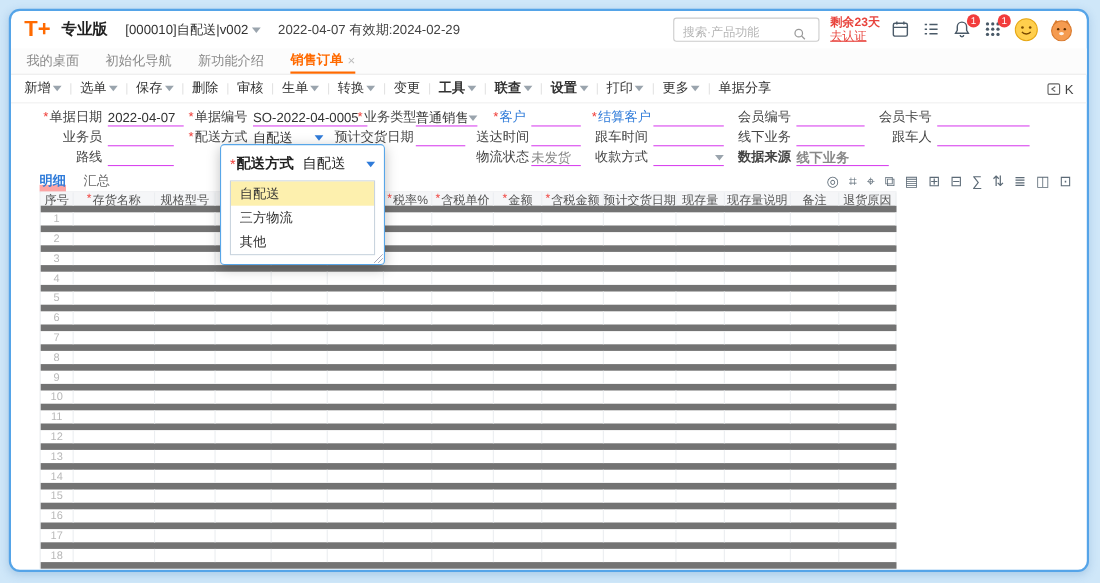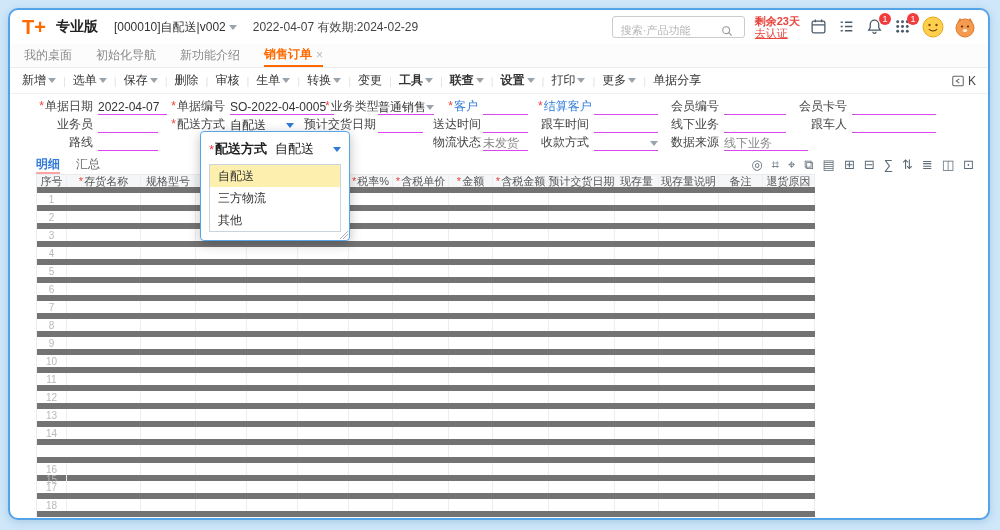--- a/index.html
+++ b/index.html
@@ -49,21 +49,21 @@
   .fl{font-size:12px;color:#444;text-align:right;flex:none;padding-right:5px;box-sizing:border-box;white-space:nowrap;}
   .fl.link{color:#2f7bd9;cursor:pointer;}
   .req{color:#f0413c;font-weight:normal;margin-right:1px;font-style:normal;}
   .fi{flex:1;height:15px;line-height:15px;border-bottom:1px solid #d946ef;font-size:12px;color:#333;
       white-space:nowrap;position:relative;overflow:visible;cursor:text;padding-right:8px;box-sizing:border-box;}
   .fi.mut{color:#888;}
   .fi i.caret{position:absolute;right:0;top:5px;}
   
   .dtrow{height:20px;display:flex;align-items:stretch;padding-left:26px;}
   .dtab{font-size:12px;color:#666;margin-right:16px;line-height:20px;cursor:pointer;box-sizing:border-box;}
-  .dtab.on{color:#2f7bd9;font-weight:bold;border-bottom:2px solid #fca5a5;}
+  .dtab.on{color:#2f7bd9;font-weight:bold;border-bottom:6px solid #fca5a5;}
   .icon-strip{margin-left:auto;padding-right:14px;display:flex;gap:9px;color:#5d6b77;font-size:13px;align-items:center;}
   .gi{cursor:pointer;line-height:1;}
   
   .grid{margin-left:26px;border-left:1px solid #e9ebee;border-top:1px solid #e9ebee;width:779px;box-sizing:border-box;}
   .grow{display:flex;height:18px;box-sizing:border-box;border-bottom:6px solid #737373;}
   .gcell{flex:none;box-sizing:border-box;border-right:1px solid #eceef1;height:100%;overflow:hidden;}
   .ghead{background:#f5f6f8;}
   .hcell{font-size:11px;color:#555;display:flex;align-items:center;justify-content:center;white-space:nowrap;}
   .num{font-size:10px;color:#b8b8b8;display:flex;align-items:center;justify-content:center;}
   
@@ -319,21 +319,21 @@
         <div class="fg" style="width: 105px;">
           <span class="fl" style="width: 50px;"><span>物流状态</span></span>
           <span class="fi mut">未发货</span>
         </div>
         <div class="fg" style="width: 130px;">
           <span class="fl" style="width: 56px;"><span>收款方式</span></span>
           <span class="fi">
             <i class="caret"></i>
           </span>
         </div>
-        <div class="fg" style="width: 150px;">
+        <div class="fg" style="width: 150px; font-weight: bold;">
           <span class="fl" style="width: 56px;"><span>数据来源</span></span>
           <span class="fi mut">线下业务</span>
         </div>
       </div>
     </div>
 
   <div class="dtrow">
     <div style="display:flex">
         <span class="dtab on">明细</span>
         <span class="dtab">汇总</span>
@@ -633,21 +633,21 @@
         <div class="gcell" style="width: 56px;"></div>
         <div class="gcell" style="width: 44px;"></div>
         <div class="gcell" style="width: 56px;"></div>
         <div class="gcell" style="width: 66px;"></div>
         <div class="gcell" style="width: 44px;"></div>
         <div class="gcell" style="width: 60px;"></div>
         <div class="gcell" style="width: 44px;"></div>
         <div class="gcell" style="width: 52px;"></div>
       </div>
       <div class="grow">
-        <div class="gcell num" style="width: 30px; margin-top: 28px;">15</div>
+        <div class="gcell num" style="width: 30px;">15</div>
         <div class="gcell" style="width: 74px;"></div>
         <div class="gcell" style="width: 55px;"></div>
         <div class="gcell" style="width: 51px;"></div>
         <div class="gcell" style="width: 51px;"></div>
         <div class="gcell" style="width: 51px;"></div>
         <div class="gcell" style="width: 44px;"></div>
         <div class="gcell" style="width: 56px;"></div>
         <div class="gcell" style="width: 44px;"></div>
         <div class="gcell" style="width: 56px;"></div>
         <div class="gcell" style="width: 66px;"></div>

